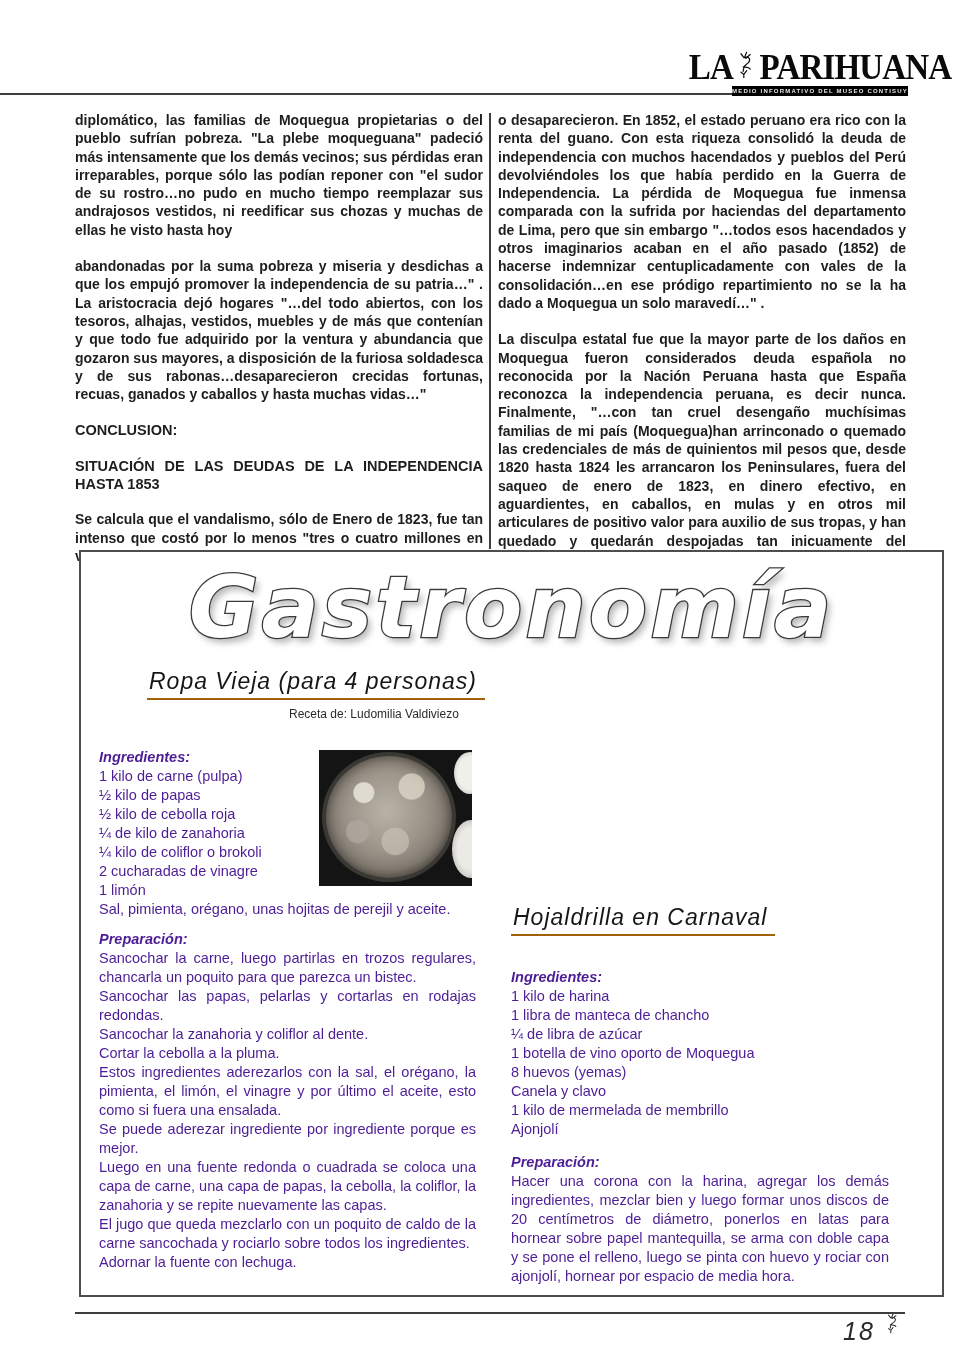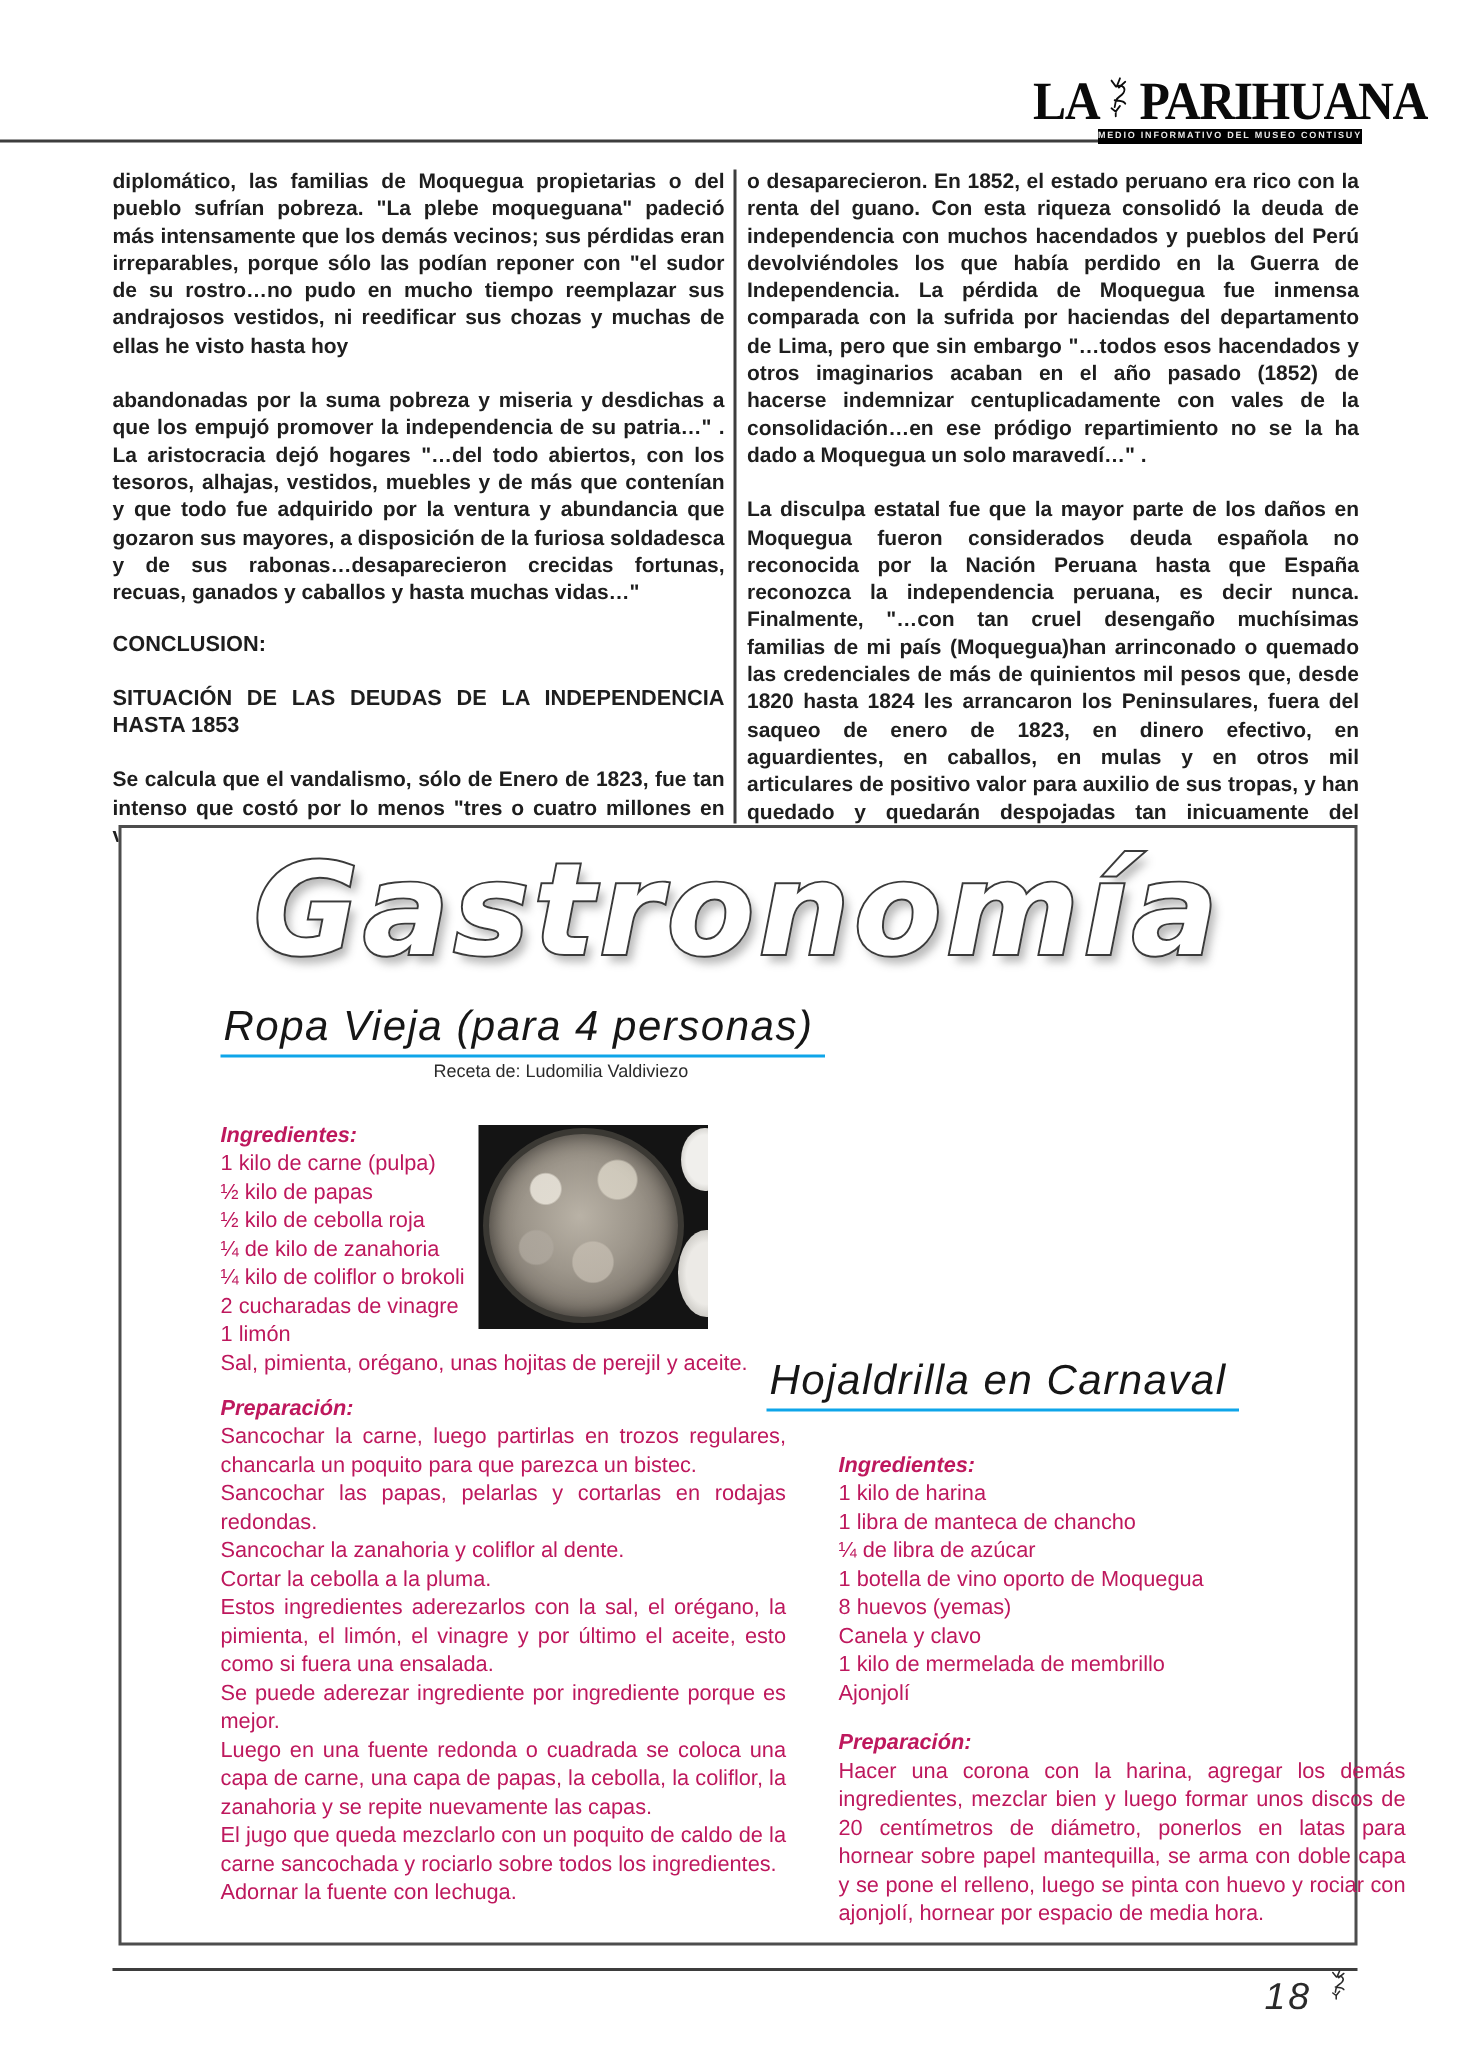--- a/index.html
+++ b/index.html
@@ -16,31 +16,31 @@
   .logo-bar{background:#000;color:#e8e8e8;font-size:6px;letter-spacing:1.2px;
     padding:2px 0 2px 0;margin-top:2px;font-weight:bold;white-space:nowrap;overflow:hidden;}
   
   .article{position:absolute;top:111px;left:75px;width:831px;font-size:14px;line-height:18.3px;}
   .col-left{position:absolute;left:0;top:0;width:408px;}
   .col-right{position:absolute;left:423px;top:0;width:408px;}
   .col-divider{position:absolute;left:414px;top:2px;height:436px;border-left:2px solid #3d3d3d;}
   .article p{margin:0 0 18px 0;text-align:justify;font-weight:bold;}
   .art-h{font-weight:bold;font-size:14.5px;margin:0 0 17px 0;text-align:justify;}
   
-  .gastro-box{position:absolute;left:79px;top:550px;width:822px;height:743px;border:2px solid #4d4d4d;background:#fff;}
+  .gastro-box{position:absolute;left:79px;top:550px;width:822px;height:743px;border:2px solid #4d4d4d;background:#fff;padding-left:39px;}
   .gastro-title{position:absolute;top:6px;left:0;width:100%;text-align:center;
     font-family:"DejaVu Sans", sans-serif;font-style:italic;font-weight:bold;
     font-size:85px;letter-spacing:3px;color:#ffffff;
     -webkit-text-stroke:2.6px #3b3b3b;paint-order:stroke fill;
     text-shadow:4px 5px 6px rgba(60,60,60,0.35);}
-  .recipe-title{font-style:italic;font-size:28px;letter-spacing:1px;color:#161616;
-    border-bottom:2px solid #0ea5e9;padding:0 8px 3px 2px;display:inline-block;}
+  .recipe-title{font-style:italic;font-size:23px;letter-spacing:1px;color:#161616;
+    border-bottom:2px solid #a16207;padding:0 8px 3px 2px;display:inline-block;}
   .r1-title-wrap{position:absolute;left:66px;top:116px;}
   .r1-byline{position:absolute;left:176px;top:155px;font-size:12px;color:#2b2b2b;margin-left:32px;}
-  .recipe-col{font-size:14.5px;line-height:19px;color:#be185d;margin-left:48px;}
+  .recipe-col{font-size:14.5px;line-height:19px;color:#4c1d95;}
   .r1-col{position:absolute;left:18px;top:196px;width:377px;}
   .r2-title-wrap{position:absolute;left:430px;top:352px;width:378px;}
   .r2-col{position:absolute;left:430px;top:416px;width:378px;}
   .ing-label,.prep-label{font-weight:bold;font-style:italic;}
   .ing-line{white-space:nowrap;}
   .prep-block{margin-top:11px;}
   .prep-p{margin:0;text-align:justify;}
   
   .photo{position:absolute;left:238px;top:198px;width:153px;height:136px;background:#141414;overflow:hidden;}
   .dish{position:absolute;left:7px;top:6px;width:126px;height:122px;border-radius:50%;

